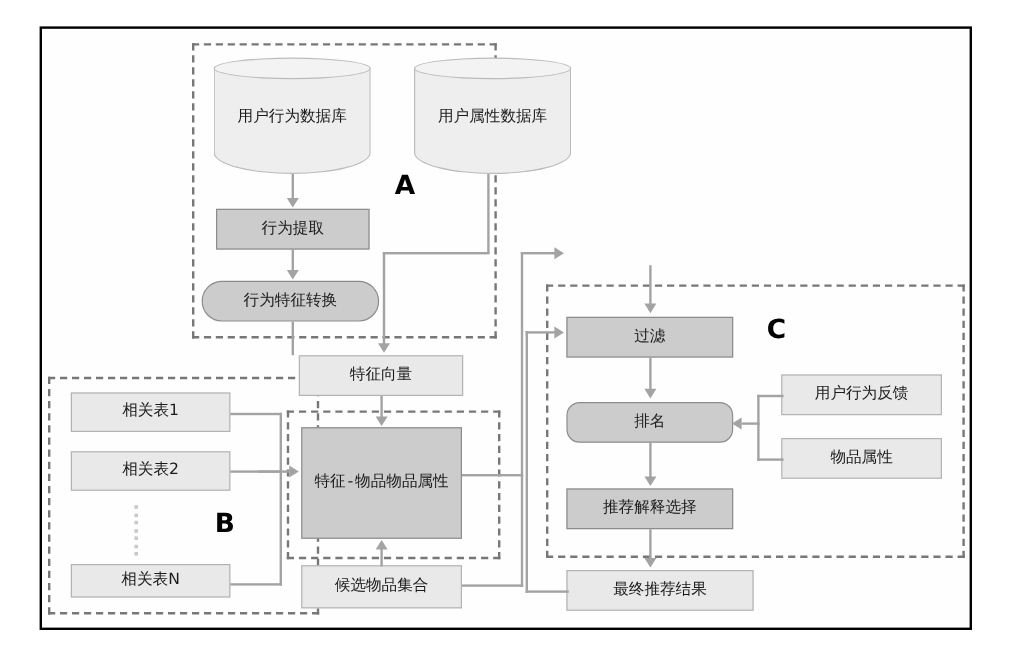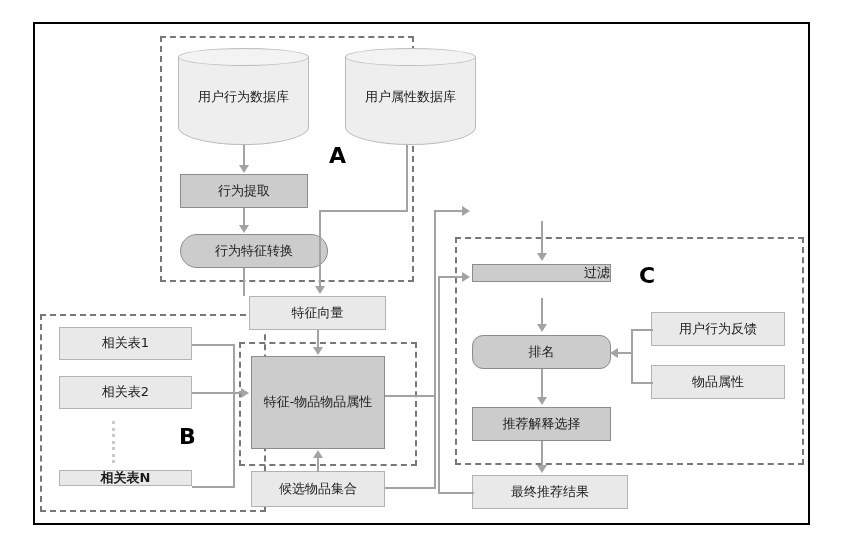--- a/index.html
+++ b/index.html
@@ -3,21 +3,21 @@
 <meta charset="utf-8">
 <style>
   html,body{margin:0;padding:0;background:#ffffff;}
   body{font-family:"DejaVu Sans","Liberation Sans",sans-serif;}
   #stage{position:relative;width:863px;height:542px;background:#ffffff;overflow:hidden;}
   #frame{position:absolute;left:33px;top:22px;width:777px;height:503px;border:2px solid #000000;box-sizing:border-box;background:#fefefe;}
 
   .node{position:absolute;box-sizing:border-box;display:flex;align-items:center;justify-content:center;
         text-align:center;line-height:1.25;color:#1a1a1a;font-size:13px;}
   .node.light{background:#e9e9e9;border:1px solid #b3b3b3;}
-  .node.dark{background:#cccccc;border:1px solid #8c8c8c;}
+  .node.dark{background:#cccccc;border:1px solid #8c8c8c;font-family:Liberation Mono, monospace;}
 
   
   .db{position:absolute;box-sizing:border-box;}
   .db .body{position:absolute;left:0;right:0;top:9px;bottom:0;background:#eeeeee;
             border-left:1px solid #bbbbbb;border-right:1px solid #bbbbbb;border-bottom:1px solid #bbbbbb;
             border-bottom-left-radius:50% 18px;border-bottom-right-radius:50% 18px;}
   .db .top{position:absolute;left:0;top:0;width:100%;height:18px;background:#f3f3f3;
            border:1px solid #bbbbbb;border-radius:50%;box-sizing:border-box;}
   .db .lbl{position:absolute;left:0;right:0;top:0;bottom:0;display:flex;align-items:center;justify-content:center;
            font-size:13px;color:#1a1a1a;}
@@ -65,21 +65,21 @@
     <div class="db" style="left:310px;top:24px;width:131px;height:97px;">
       <div class="body"></div>
       <div class="top"></div>
       <div class="lbl">用户属性数据库</div>
     </div>
 
     <div class="node dark" style="left:145px;top:150px;width:128px;height:34px;">
       <span>行为提取</span>
     </div>
 
-    <div class="node dark" style="left:145px;top:210px;width:148px;height:34px;border-radius:17px;">
+    <div class="node dark" style="left:133px;top:210px;width:148px;height:34px;border-radius:17px;">
       <span>行为特征转换</span>
     </div>
 
     <div class="node light" style="left:214px;top:272px;width:137px;height:34px;">
       <span>特征向量</span>
     </div>
 
     <div class="node light" style="left:24px;top:303px;width:133px;height:33px;">
       <span>相关表1</span>
     </div>
@@ -91,35 +91,35 @@
     <div class="vdots" style="left:77px;top:397px;height:42px;">
       <i></i>
         <i></i>
         <i></i>
         <i></i>
         <i></i>
         <i></i>
         <i></i>
     </div>
 
-    <div class="node light" style="left:24px;top:446px;width:133px;height:16px;font-weight:bold;">
+    <div class="node light" style="left:24px;top:446px;width:133px;height:28px;">
       <span>相关表N</span>
     </div>
 
     <div class="node dark" style="left:216px;top:332px;width:134px;height:93px;flex-direction:row;">
       <span>特征-物品</span>
       <span>物品属性</span>
     </div>
 
     <div class="node light" style="left:216px;top:447px;width:134px;height:36px;">
       <span>候选物品集合</span>
     </div>
 
 
-    <div class="node dark" style="left:437px;top:240px;width:139px;height:18px;justify-content:flex-end;">
+    <div class="node dark" style="left:437px;top:240px;width:139px;height:34px;">
       <span>过滤</span>
     </div>
 
     <div class="node dark" style="left:437px;top:311px;width:139px;height:34px;border-radius:11px;">
       <span>排名</span>
     </div>
 
     <div class="node dark" style="left:437px;top:383px;width:139px;height:34px;">
       <span>推荐解释选择</span>
     </div>

